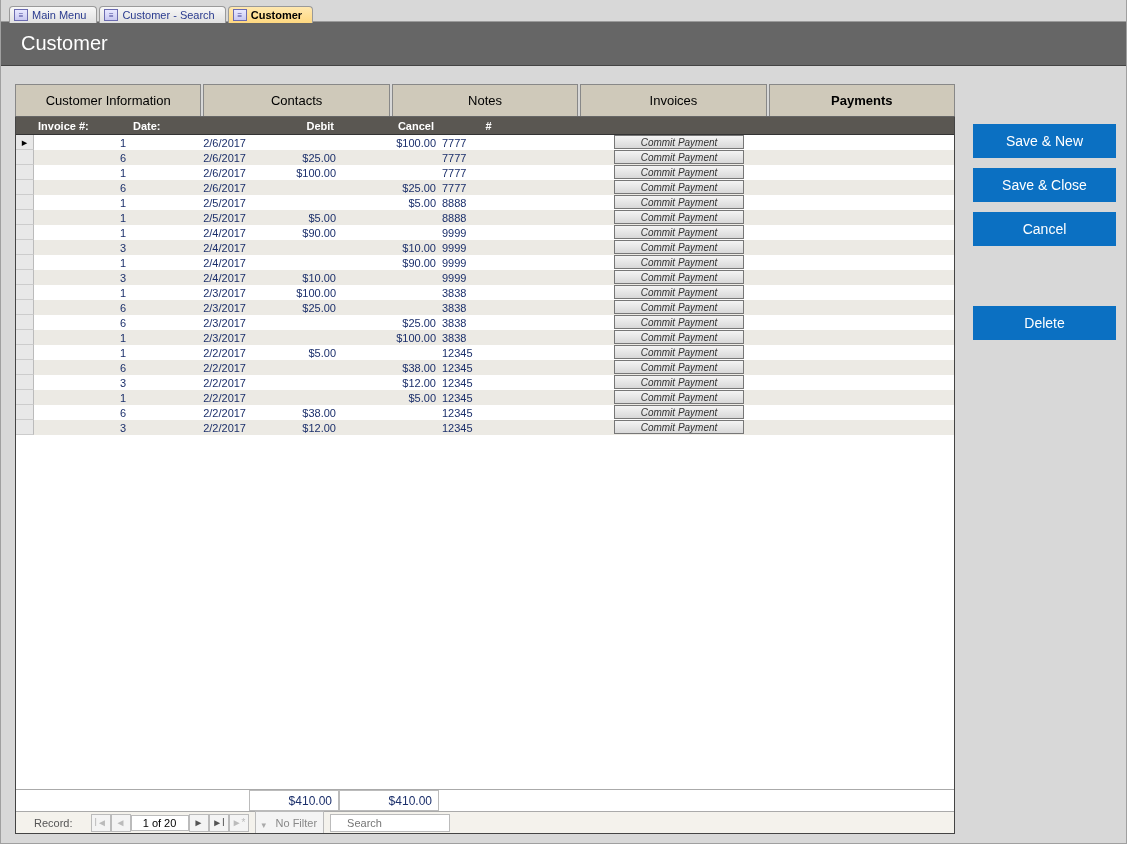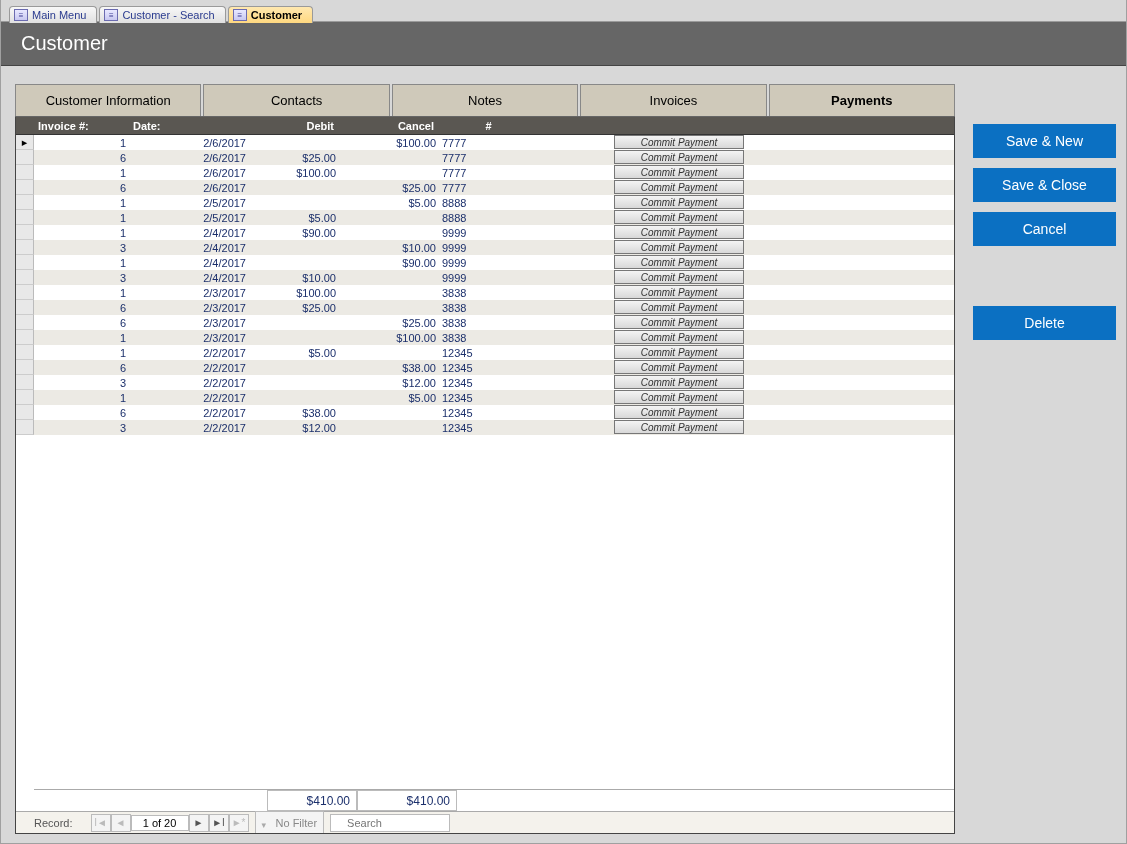--- a/index.html
+++ b/index.html
@@ -49,21 +49,21 @@
   .cell.r { justify-content: flex-end; text-align: right; }
   .w-inv { width: 95px; }
   .w-date { width: 120px; }
   .w-deb { width: 90px; }
   .w-cre { width: 100px; }
   .w-num { width: 100px; }
   .w-gap { width: 75px; }
   .commit-btn { width: 130px; height: 14px; margin: 0; font-size: 10px; background: linear-gradient(#f4f4f4,#d8d8d8); border: 1px solid #777; border-radius: 0; color: #333; cursor: pointer; display:flex; align-items:center; justify-content:center; padding:0;font-style:italic; }
 
   
-  .totals { display: flex; border-top: 1px solid #aaa; height: 22px; font-size: 12px; color: #1b2f6b; align-items: center; background:#fff;margin-left:18px;}
+  .totals { display: flex; border-top: 1px solid #aaa; height: 22px; font-size: 12px; color: #1b2f6b; align-items: center; background:#fff;}
   .totals .tspacer { width: 18px; }
   .totals .lbl { width: 215px; }
   .tot-cell { border: 1px solid #bbb; width: 90px; text-align: right; padding: 2px 6px; height: 100%; display:flex; align-items:center; justify-content:flex-end;}
   .tot-cell + .tot-cell { width: 100px; }
 
   
   .rec-nav { height: 22px; border-top: 1px solid #aaa; display: flex; align-items: center; gap: 0; font-size: 11px; background: #f4f2ec; }
   .rec-nav span.lbl { padding: 0 18px; color:#555;text-align:right; }
   .nav-btn { width: 20px; height: 18px; background: #f4f4f4; border: 1px solid #bbb; display: inline-flex; align-items: center; justify-content: center; cursor: pointer; color:#555; font-size:10px;}
   .nav-btn.disabled { color: #bbb; }

